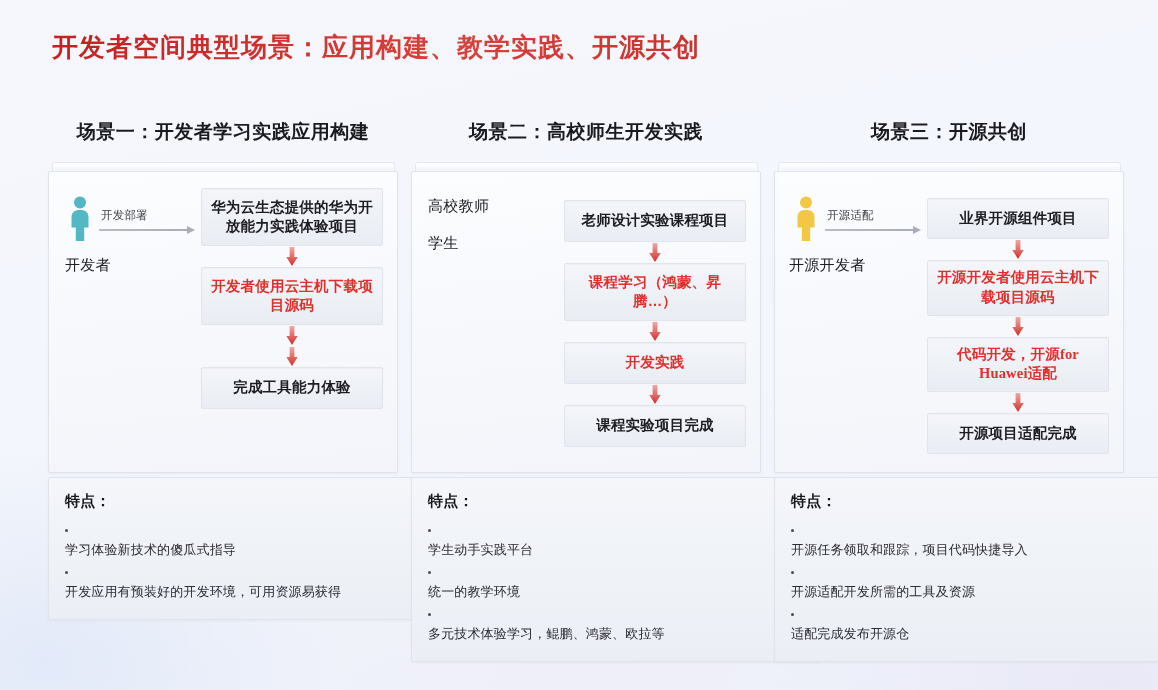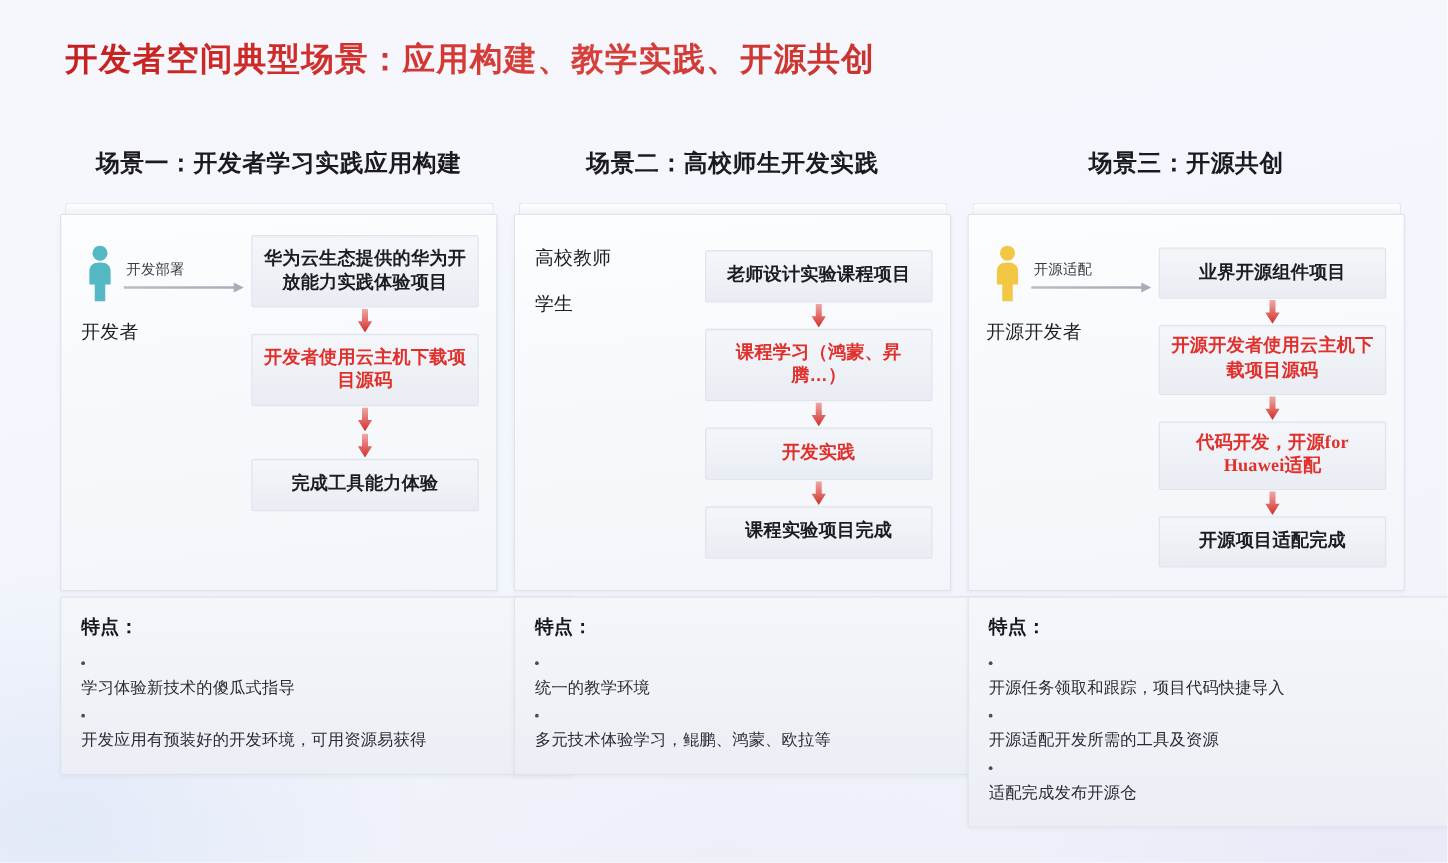--- a/index.html
+++ b/index.html
@@ -303,20 +303,24 @@
     <div class="feat-item">
       <span class="bullet"></span>
       <span>开发应用有预装好的开发环境，可用资源易获得</span>
     </div>
   </div>
 
   <div class="feat f2">
     <div class="feat-title">特点：</div>
     <div class="feat-item">
       <span class="bullet"></span>
+      <span>学生动手实践平台</span>
+    </div>
+    <div class="feat-item">
+      <span class="bullet"></span>
       <span>统一的教学环境</span>
     </div>
     <div class="feat-item">
       <span class="bullet"></span>
       <span>多元技术体验学习，鲲鹏、鸿蒙、欧拉等</span>
     </div>
   </div>
 
   <div class="feat f3">
     <div class="feat-title">特点：</div>

